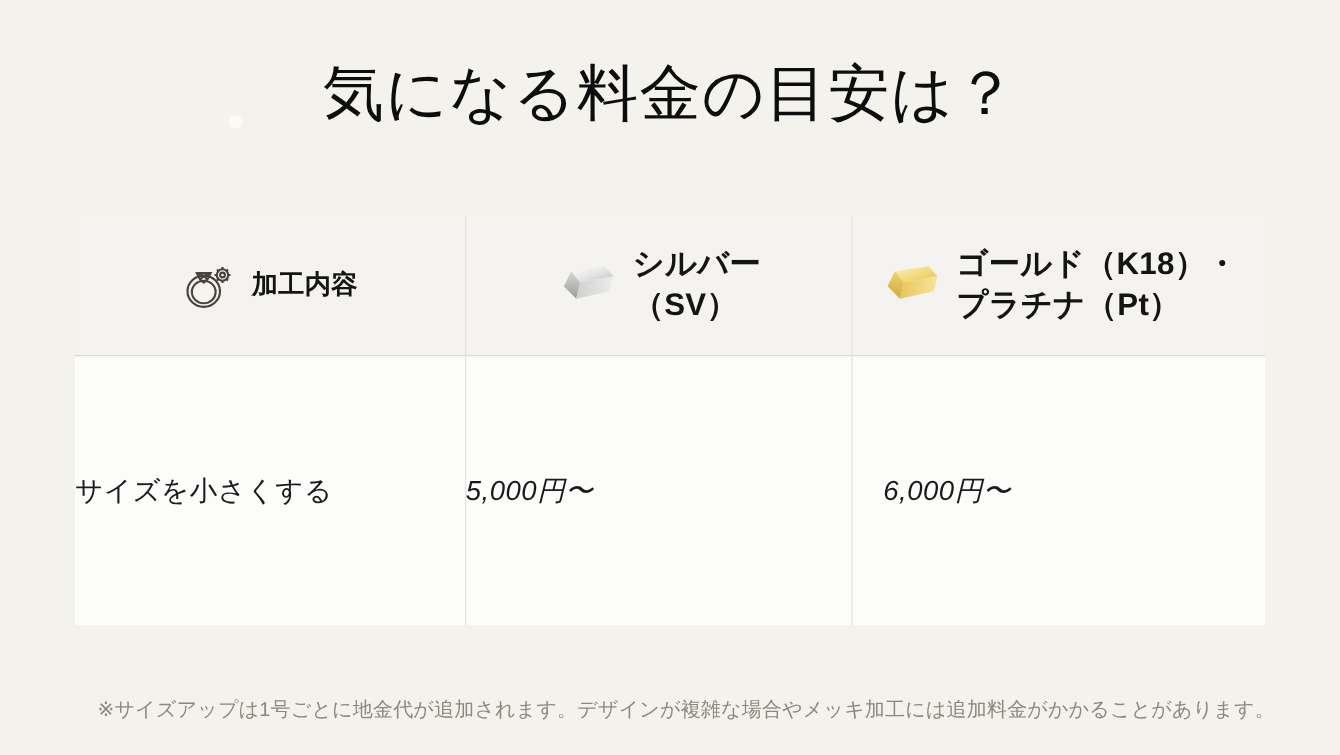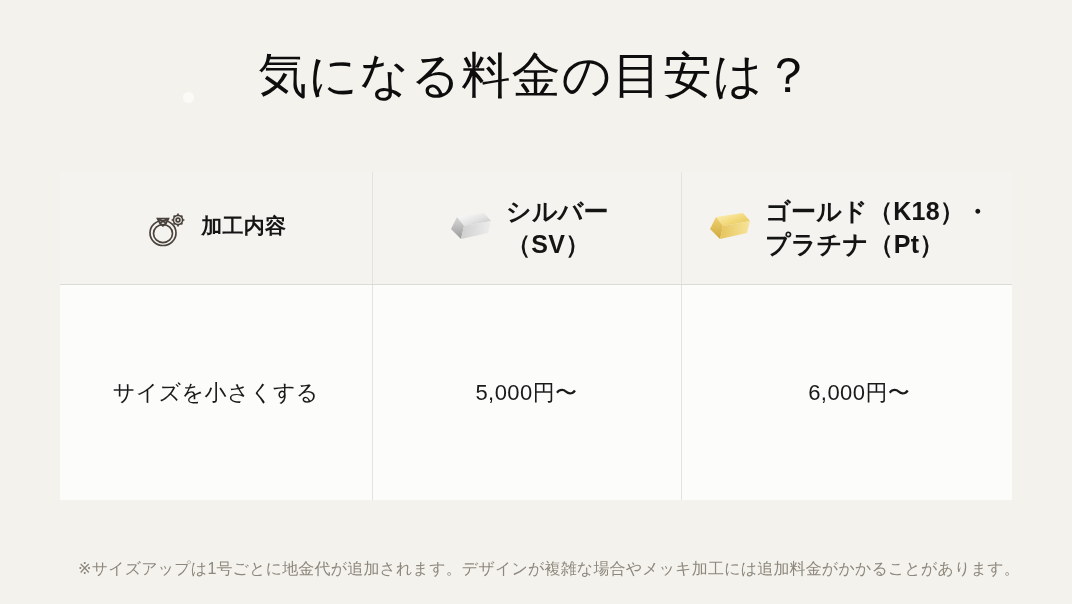--- a/index.html
+++ b/index.html
@@ -78,45 +78,44 @@
     padding: 0 10px;
   }
   .head-text {
     font-size: 25px;
     line-height: 1.32;
     letter-spacing: 0.01em;
     color: #141414;
     text-align: left;
     white-space: pre-line;
   }
-  .head-text.single { font-size: 21px; font-family: Liberation Mono, monospace; }
+  .head-text.single { font-size: 21px; }
 
   .emoji-ico {
     font-size: 0;
     flex: 0 0 auto;
     line-height: 0;
   }
 
   .price-table tbody td {
     height: 108px;
     padding: 0;
-    text-align: center;
     vertical-align: middle;
     font-size: 22px;
     letter-spacing: 0.02em;
     color: #1a1a1a;
     border-right: 1px solid #e4e2dd;
     border-bottom: 1px solid #e0ded9;
     background: #fcfcfb;
   }
   .price-table tbody td:last-child { border-right: none; padding-left: 25px; }
   .price-table tbody tr:last-child td { border-bottom: none; }
 
   .cell-label { font-size: 22px; }
-  .cell-price { font-size: 24px; }
+  .cell-price { font-size: 24px; font-style: italic; }
 
   
   .footnote {
     position: absolute;
     left: 0;
     top: 558px;
     width: 1072px;
     text-align: center;
     font-size: 16px;
     line-height: 1.4;

